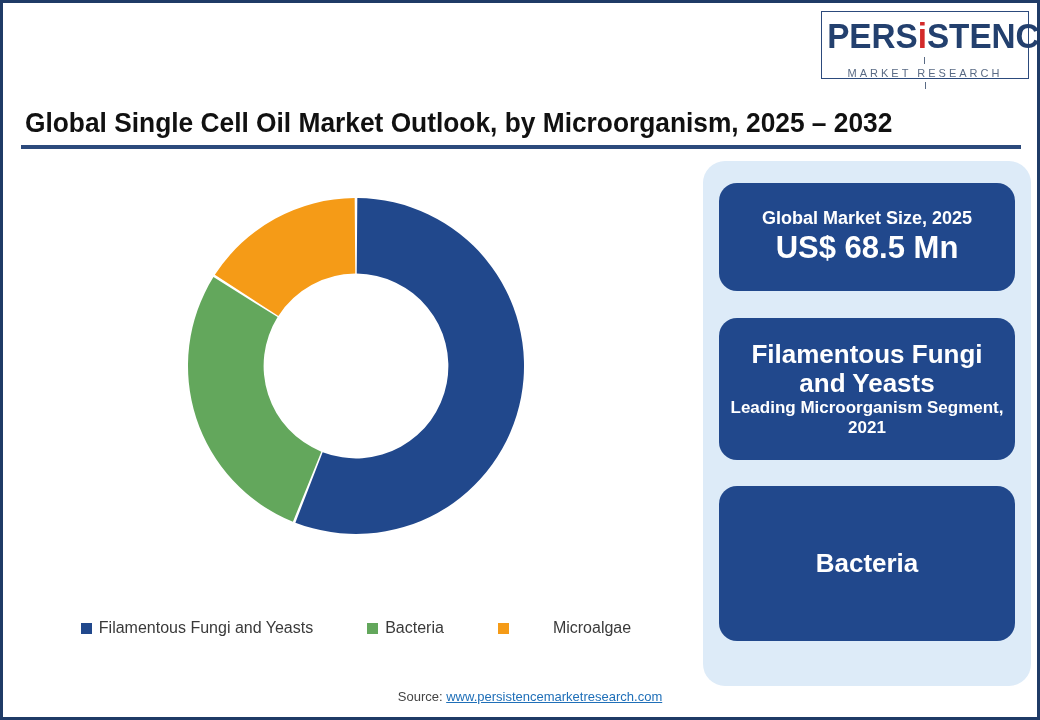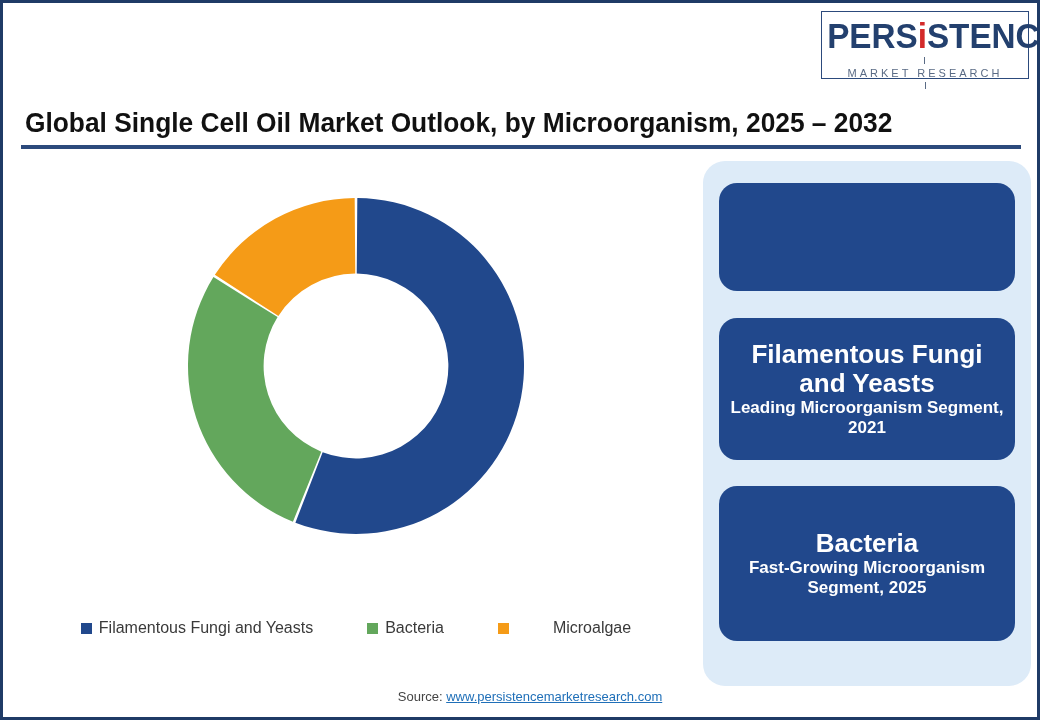--- a/index.html
+++ b/index.html
@@ -250,29 +250,30 @@
     </div>
     <div class="legend-item">
       <span class="legend-swatch" style="background:#f59b17"></span>
       <span class="legend-label">Microalgae</span>
     </div>
   </div>
 
   <div id="right-panel">
 
     <div class="kpi-card" id="card-1">
+      <div class="kpi-small">Global Market Size, 2025</div>
+      <div class="kpi-big">US$ 68.5 Mn</div>
     </div>
 
     <div class="kpi-card" id="card-2">
       <div class="kpi-head">Filamentous Fungi and Yeasts</div>
       <div class="kpi-sub">Leading Microorganism Segment, 2021</div>
     </div>
 
     <div class="kpi-card" id="card-3">
       <div class="kpi-head">Bacteria</div>
-      <div class="kpi-sub">Fast-Growing Microorganism Segment, 2025</div>
     </div>
 
   </div>
 
   <div id="source"><span>Source: </span><span class="link">www.persistencemarketresearch.com</span></div>
 
 </div>
 
 </body></html>

